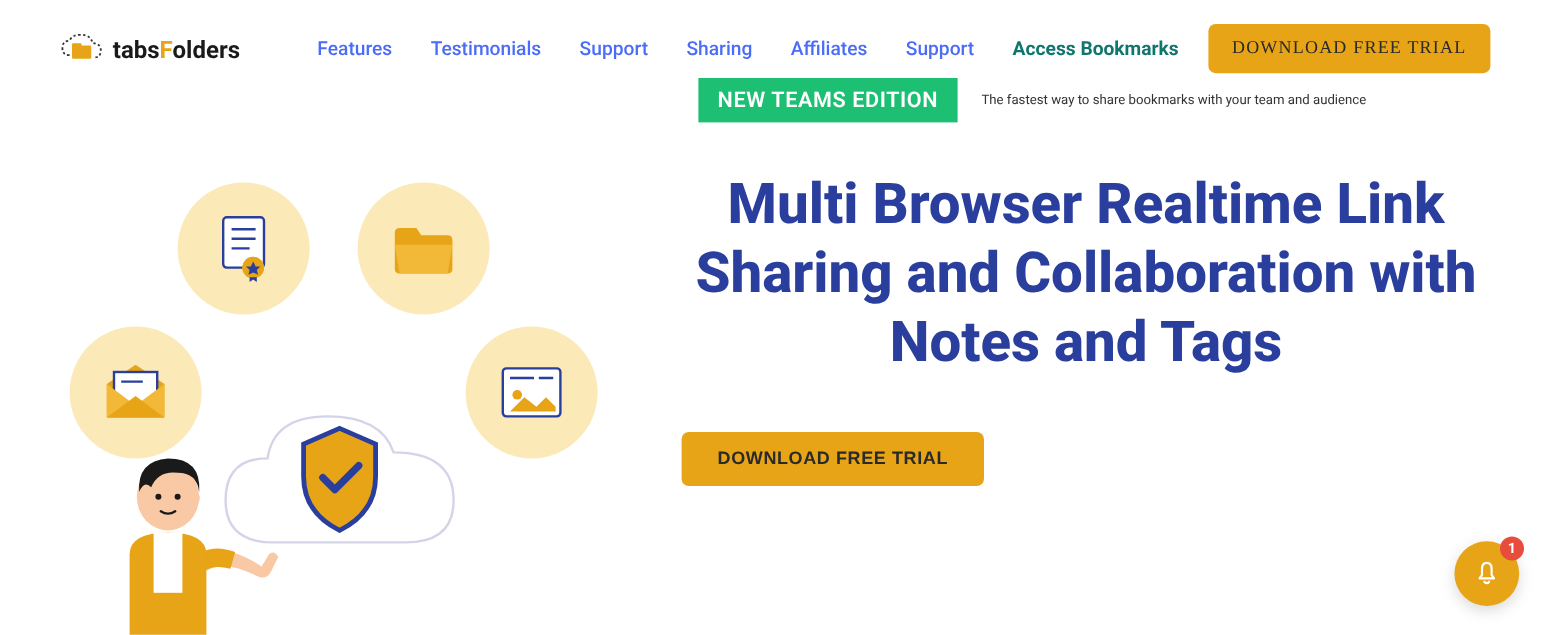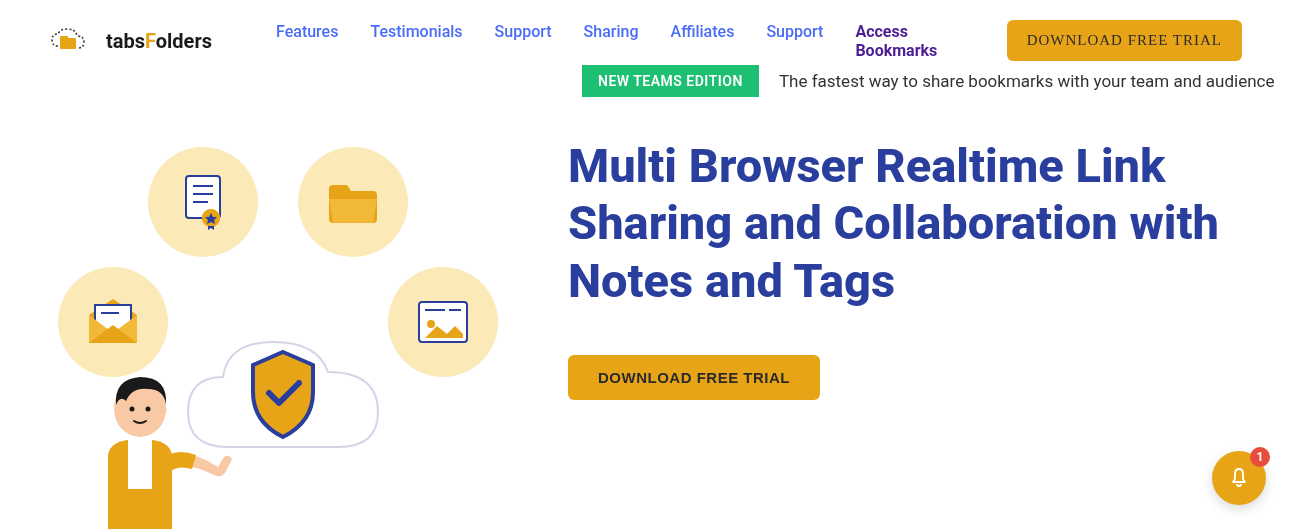--- a/index.html
+++ b/index.html
@@ -13,21 +13,21 @@
 }
 .header {
   display: flex;
   align-items: center;
   padding: 20px 48px 8px 48px;
   gap: 24px;
 }
 .logo {
   display: flex;
   align-items: center;
-  gap: 18px;
+  gap: 6px;
   margin-right: 40px;
 }
 .logo-text {
   font-size: 20px;
   font-weight: 700;
   color: #1a1a1a;
 }
 .logo-text .accent { color: #e8a417; }
 .nav {
   display: flex;
@@ -36,21 +36,21 @@
   justify-content: center;
 }
 .nav-link {
   color: #4a6cf7;
   font-size: 16px;
   font-weight: 500;
   cursor: pointer;
 }
 .nav-link.bold {
   font-weight: 700;
-  color: #4c1d95;
+  color: #0f766e;
 }
 .cta-header {
   background: #e8a417;
   color: #2a2a2a;
   padding: 12px 20px;
   border-radius: 6px;
   font-family: Georgia, "Times New Roman", serif;
   font-size: 15px;
   letter-spacing: 1px;
   cursor: pointer;
@@ -61,27 +61,27 @@
   display: flex;
   align-items: center;
   gap: 20px;
   padding-left: 582px;
   margin-top: -4px;
 }
 .badge {
   background: #1dbf73;
   color: #fff;
   padding: 8px 16px;
-  font-size: 14px;
+  font-size: 18px;
   font-weight: 600;
   letter-spacing: 0.5px;
 }
 .subheader-text {
   color: #333;
-  font-size: 17px;
+  font-size: 11px;
 }
 .hero {
   display: flex;
   padding: 20px 48px 0 48px;
   gap: 60px;
 }
 .illustration {
   width: 460px;
   height: 400px;
   position: relative;
@@ -123,20 +123,21 @@
 }
 .hero-text {
   padding-top: 20px;
 }
 .headline {
   font-size: 47px;
   font-weight: 800;
   color: #2a3f9d;
   line-height: 1.22;
   margin-bottom: 46px;
+  text-align: center;
 }
 .cta-hero {
   background: #e8a417;
   color: #2a2a2a;
   padding: 14px 30px;
   border-radius: 6px;
   font-size: 15px;
   font-weight: 600;
   letter-spacing: 0.5px;
   cursor: pointer;

